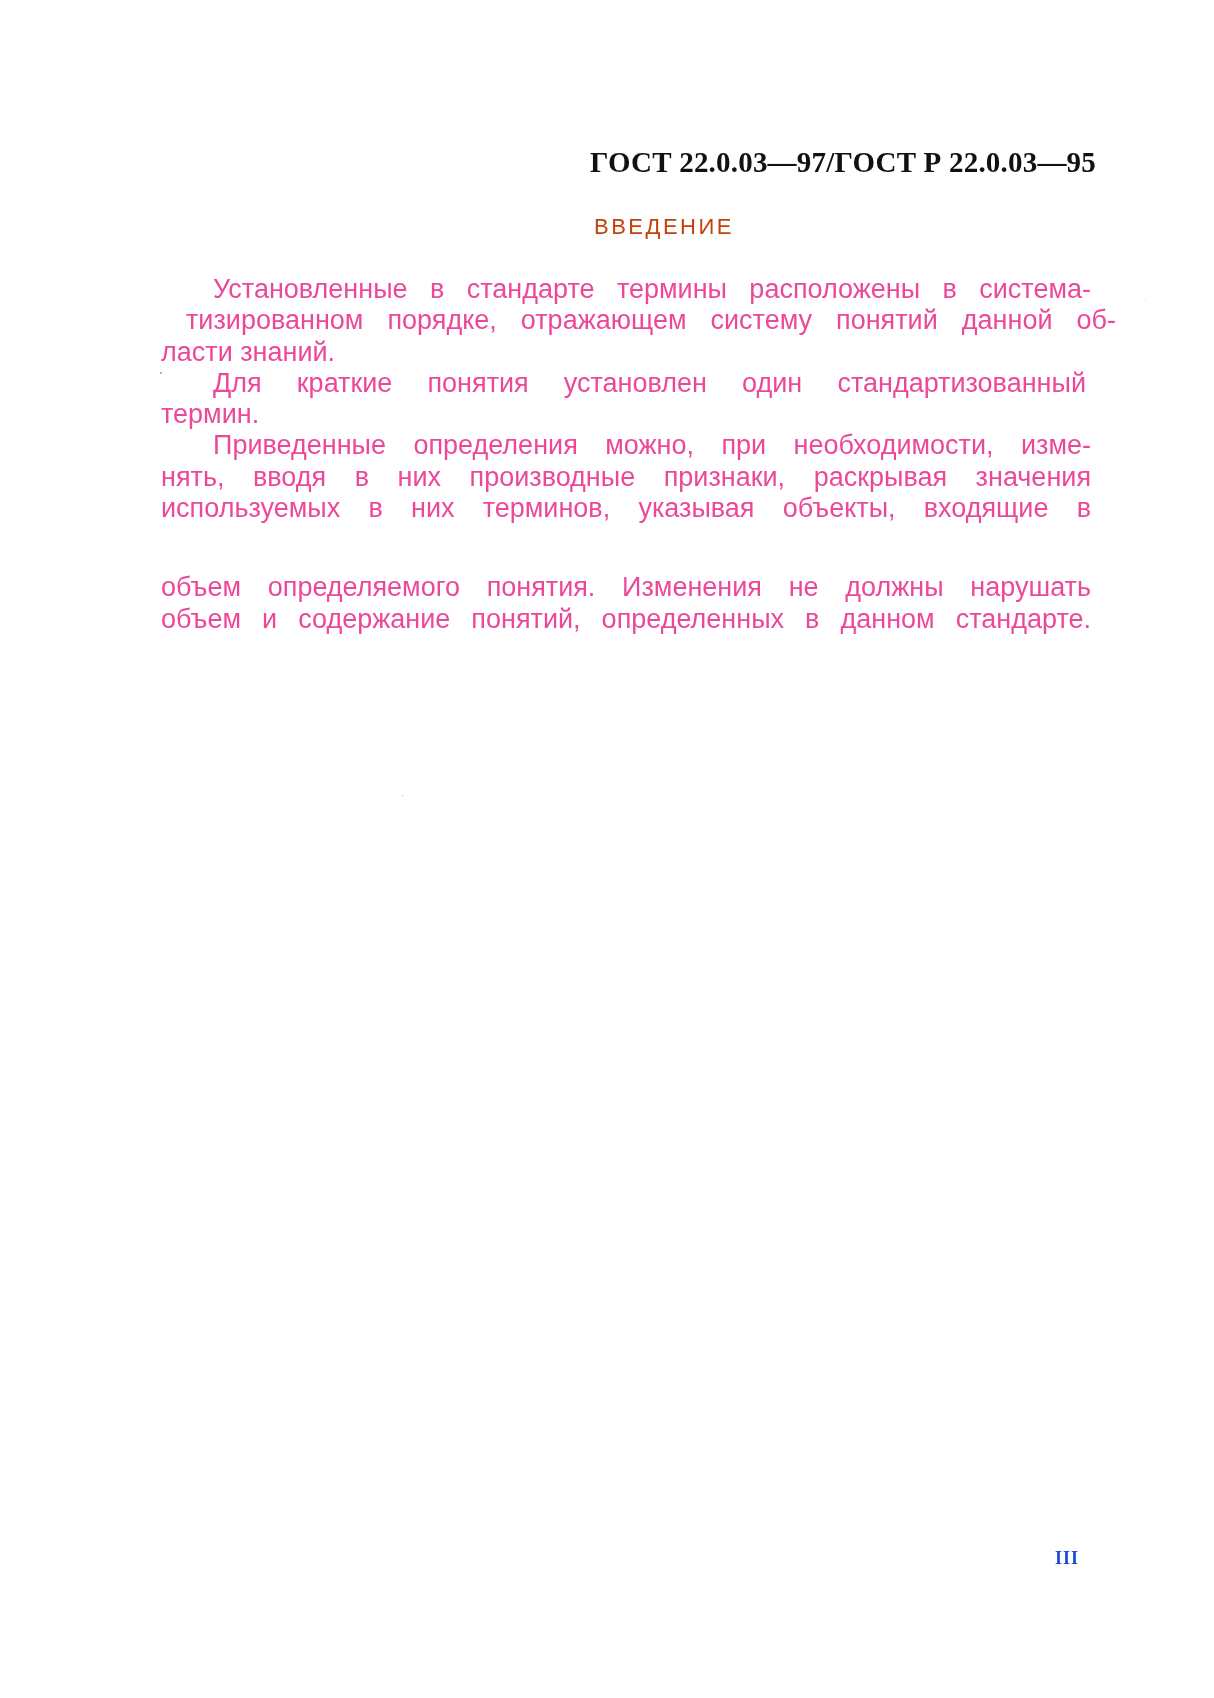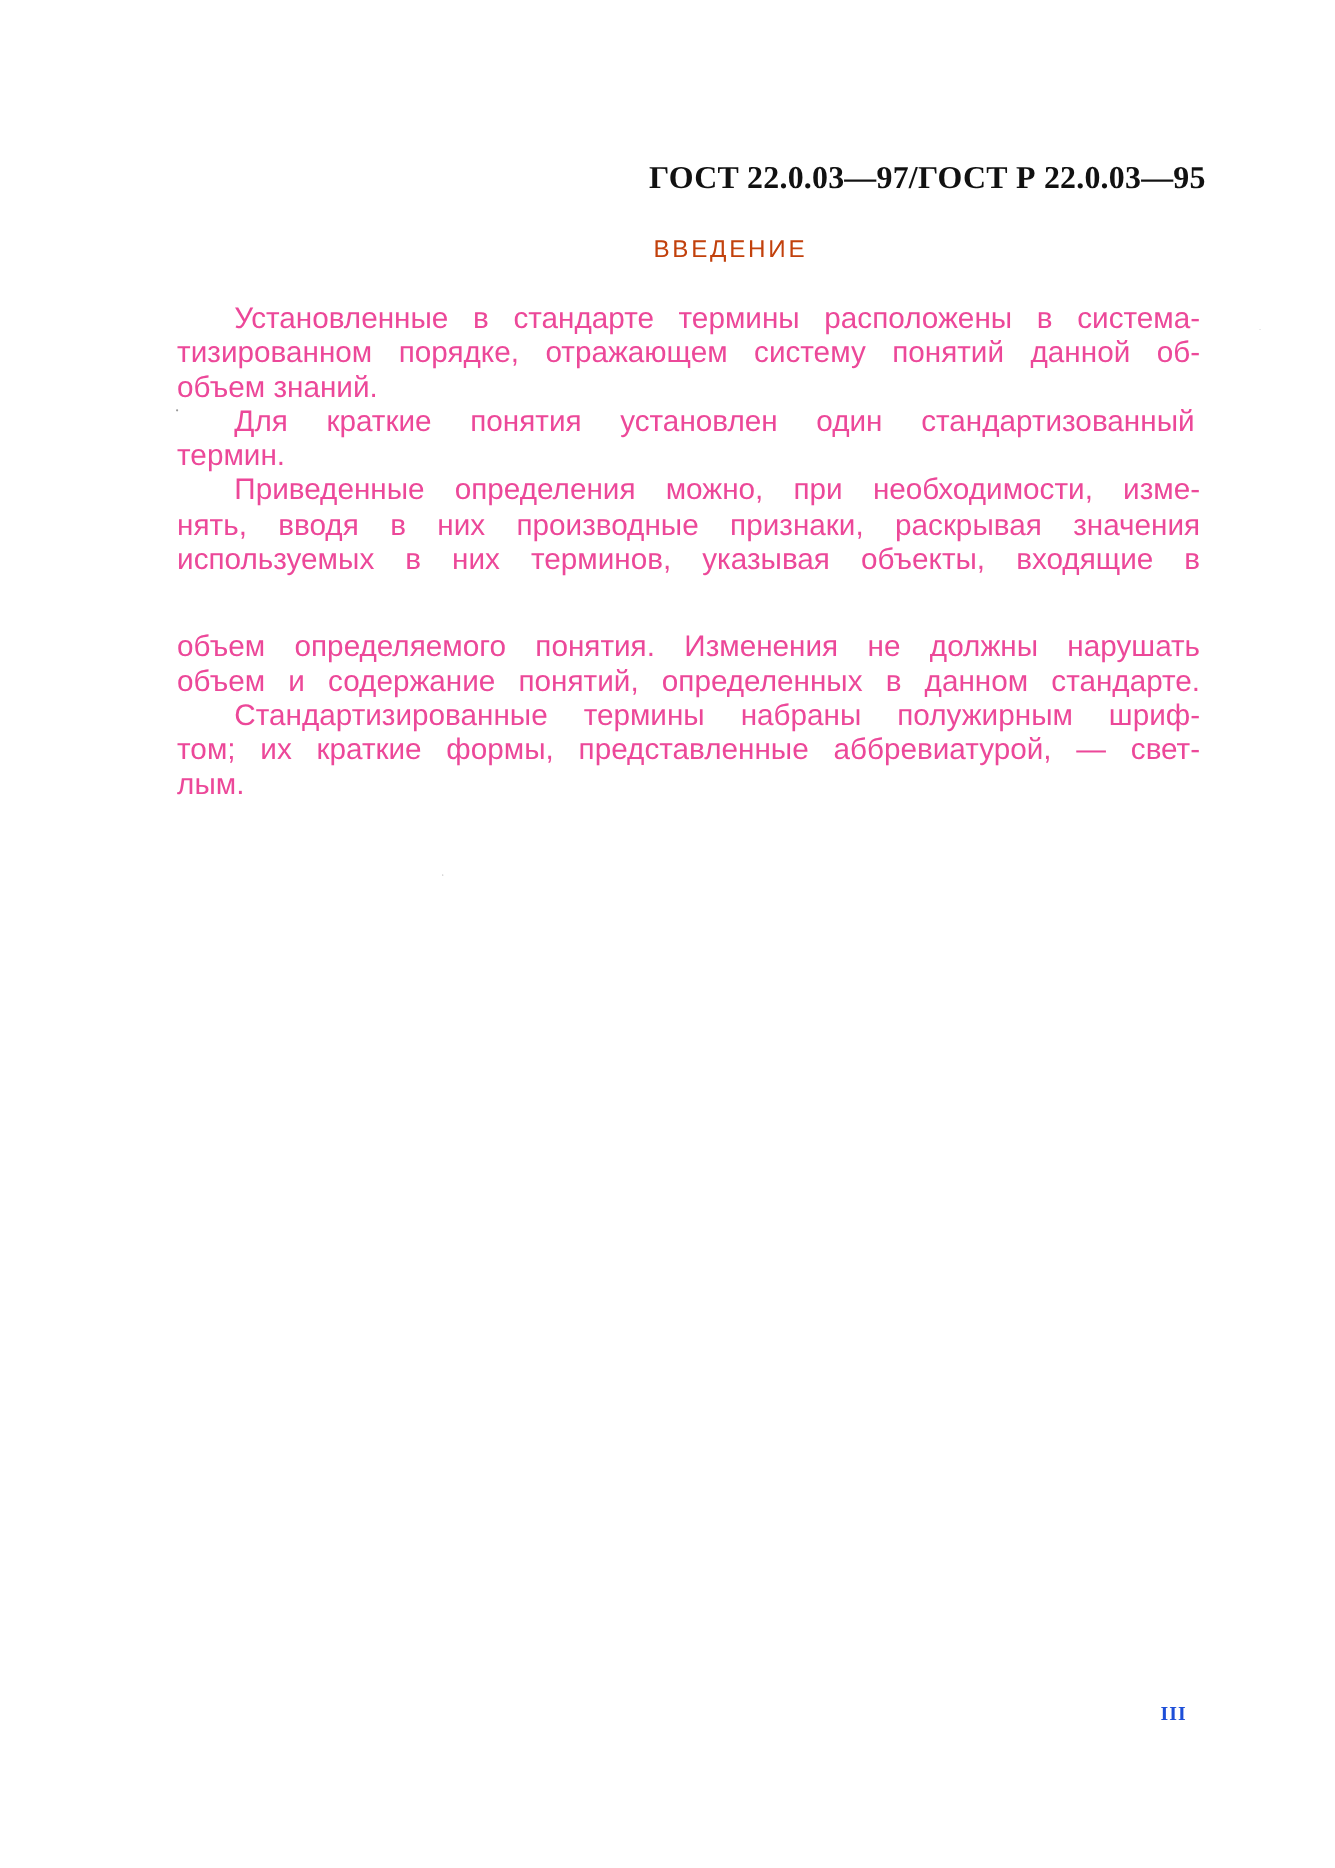--- a/index.html
+++ b/index.html
@@ -84,38 +84,33 @@
 </head>
 <body>
 
 <div class="page-header">ГОСТ 22.0.03—97/ГОСТ Р 22.0.03—95</div>
 
 <div class="section-title">ВВЕДЕНИЕ</div>
 
 <div class="body-text">
   <div>
     <span class="line first" style="word-spacing: 14.9036px; text-align-last: left;">Установленные в стандарте термины расположены в система-</span>
-    <span class="line" style="word-spacing: 16.5339px; text-align-last: left;">тизированном порядке, отражающем систему понятий данной об-</span>
-    <span class="line last">объем знаний.</span>
+    <span class="line" style="word-spacing: 16.5339px; text-align-last: left; margin-left: 25px;">тизированном порядке, отражающем систему понятий данной об-</span>
+    <span class="line last">ласти знаний.</span>
   </div>
   <div>
     <span class="line first" style="word-spacing: 27.6375px; text-align-last: left;">Для краткие понятия установлен один стандартизованный</span>
     <span class="line last">термин.</span>
   </div>
   <div>
     <span class="line first" style="word-spacing: 19.9312px; text-align-last: left;">Приведенные определения можно, при необходимости, изме-</span>
     <span class="line" style="word-spacing: 21.0089px; text-align-last: left;">нять, вводя в них производные признаки, раскрывая значения</span>
     <span class="line" style="word-spacing: 20.7121px; text-align-last: left;">используемых в них терминов, указывая объекты, входящие в</span>
     <span class="line" style="word-spacing: 19.2031px; text-align-last: left; margin-top: 48px;">объем определяемого понятия. Изменения не должны нарушать</span>
     <span class="line" style="word-spacing: 13.5491px; text-align-last: left;">объем и содержание понятий, определенных в данном стандарте.</span>
   </div>
-  <div>
-    <span class="line first" style="word-spacing: 25.1641px; text-align-last: left;">Стандартизированные термины набраны полужирным шриф-</span>
-    <span class="line" style="word-spacing: 15.0089px; text-align-last: left;">том; их краткие формы, представленные аббревиатурой, — свет-</span>
-    <span class="line last">лым.</span>
-  </div>
 </div>
 
 <div class="speck" style="left:160px; top:372px;"></div>
 <div class="speck" style="left:402px; top:795px; width:1px; height:1px;"></div>
 <div class="speck" style="left:1145px; top:299px; width:1px; height:1px; background:#ccc;"></div>
 
 <div class="page-number">III</div>
 
 </body></html>

